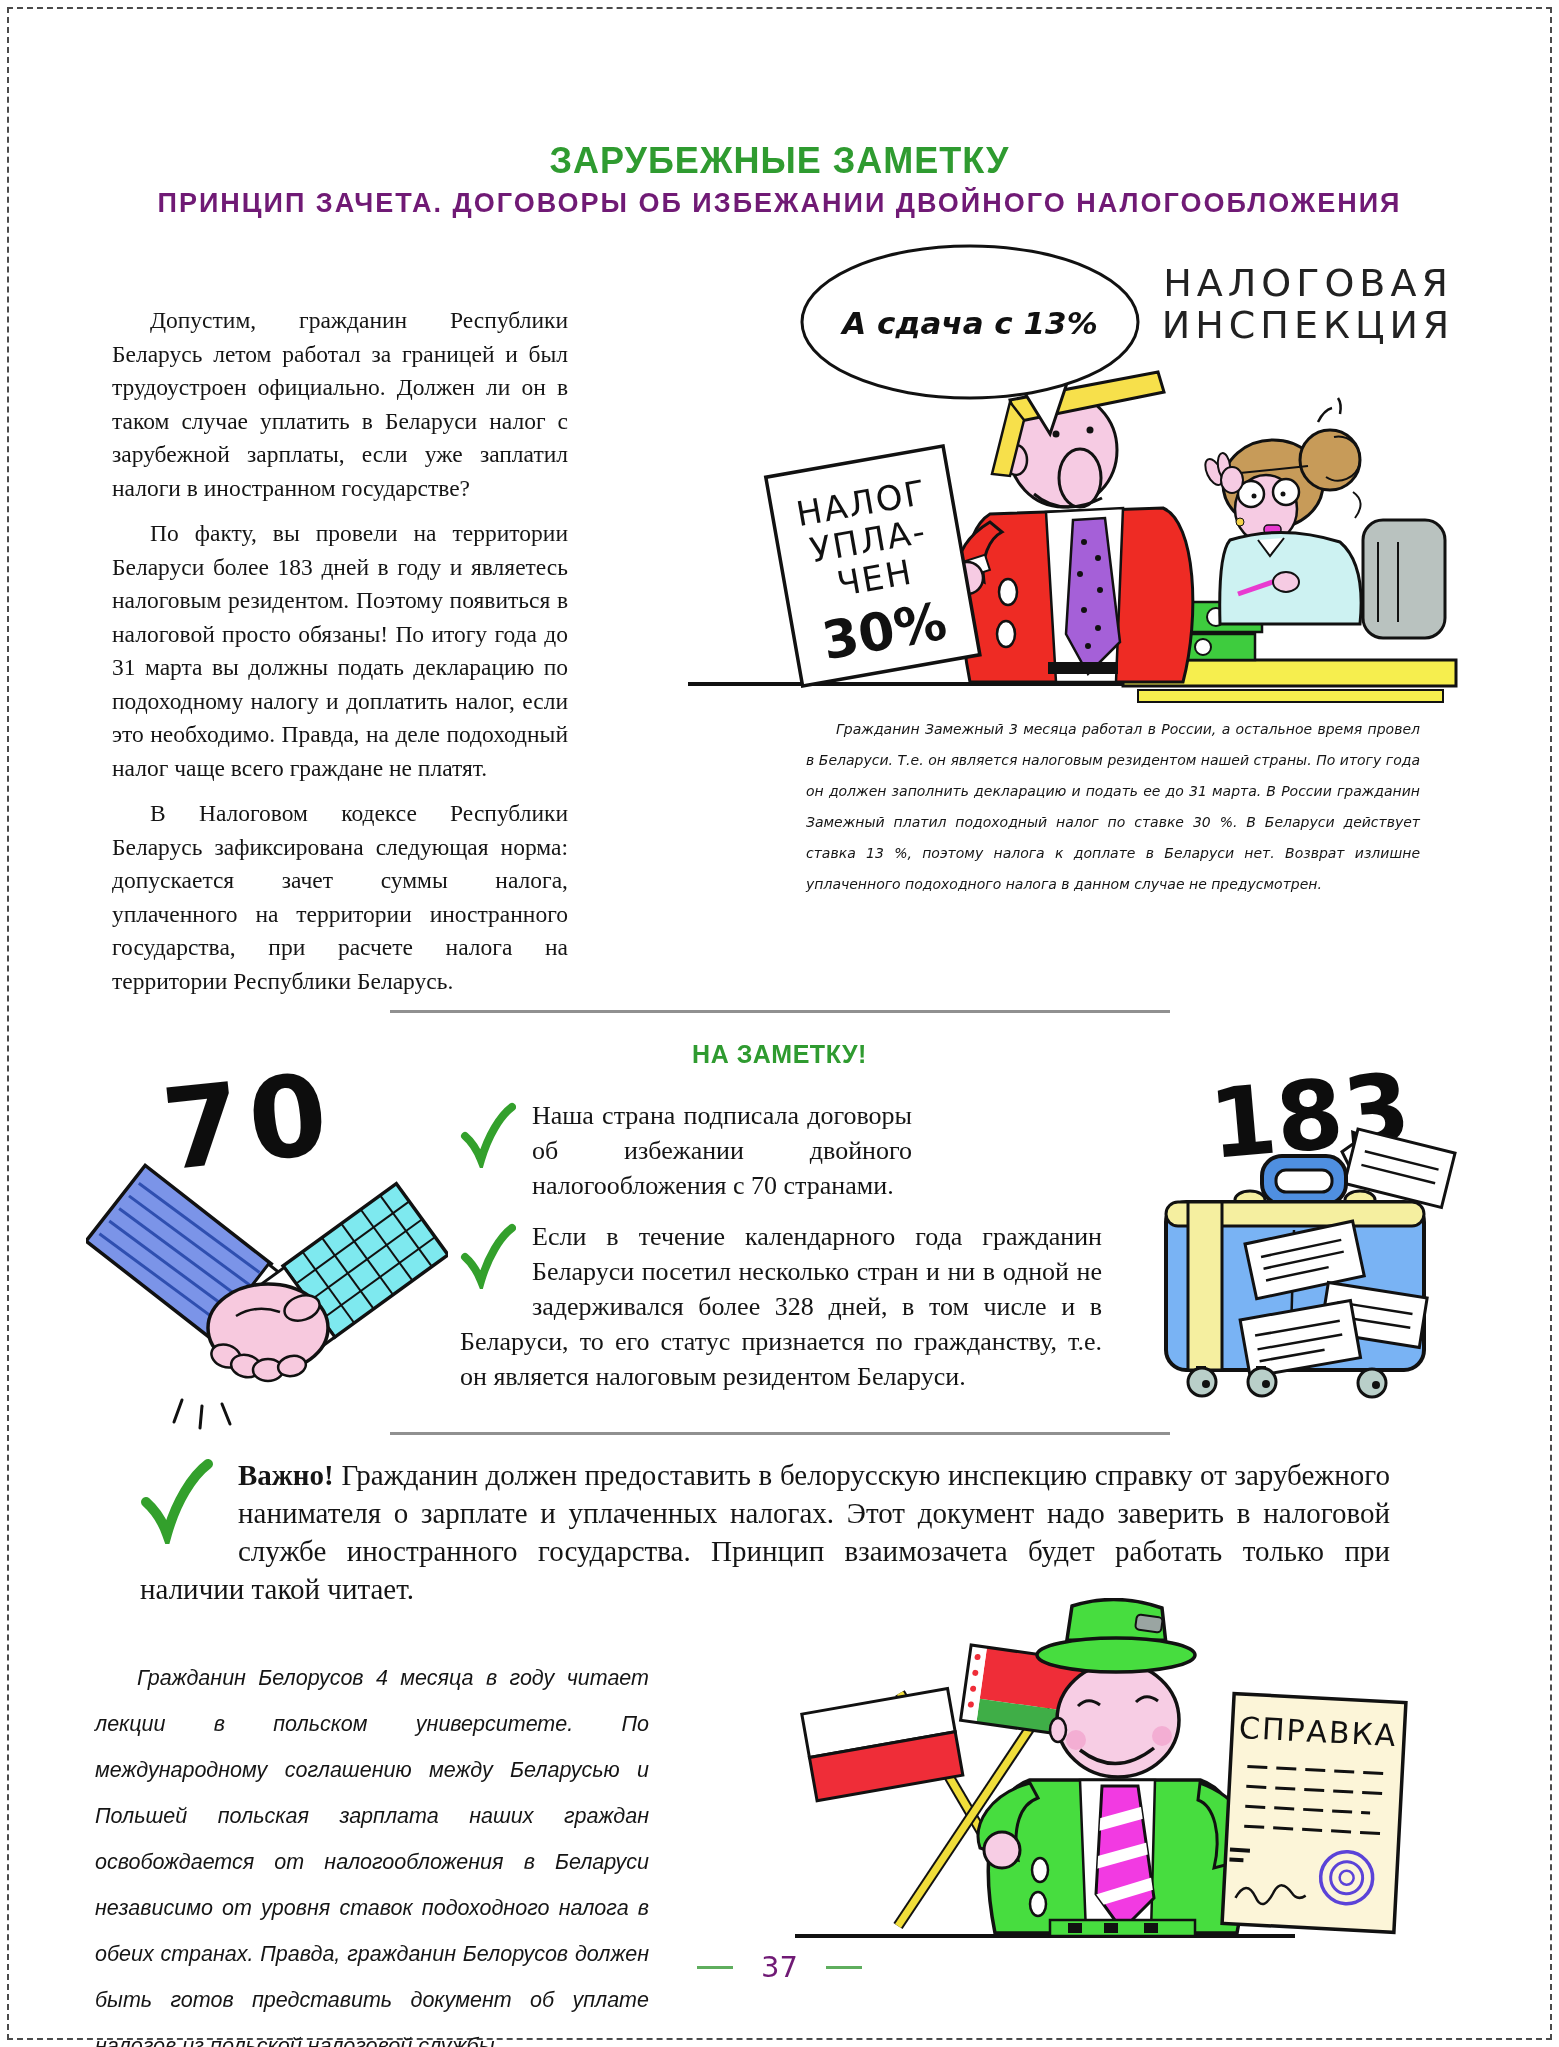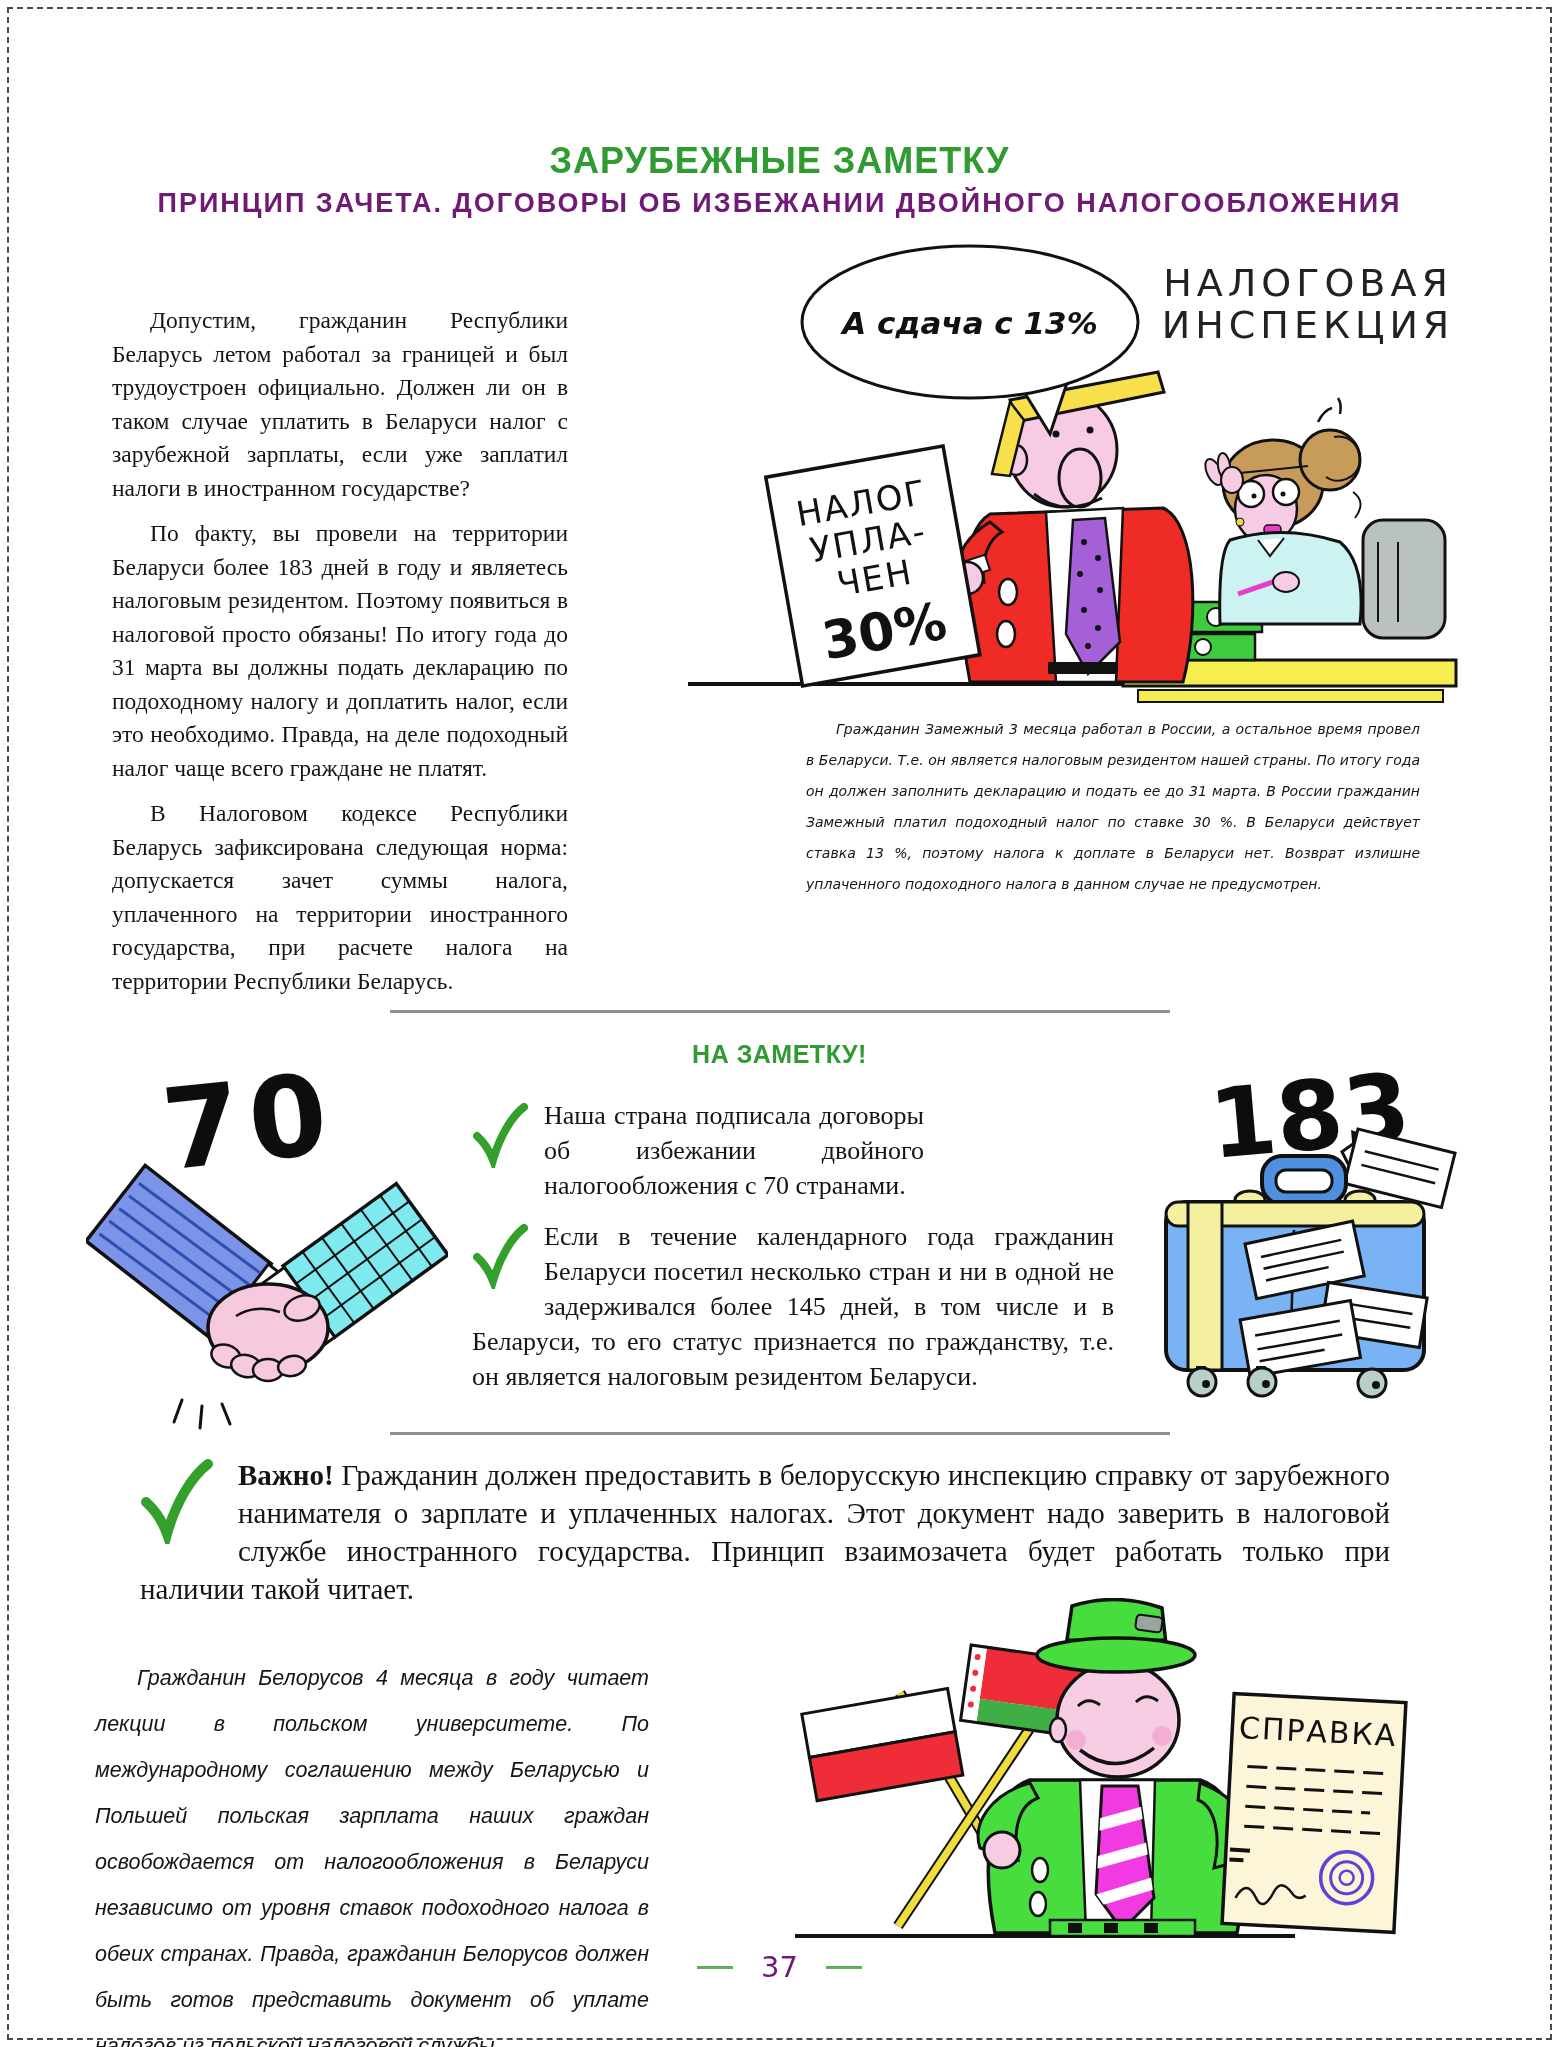--- a/index.html
+++ b/index.html
@@ -28,21 +28,21 @@
   .divider-1{top:1010px;}
   .divider-2{top:1432px;}
 
   .note-heading{position:absolute;top:1040px;left:0;width:100%;text-align:center;
                 font-family:Liberation Sans, sans-serif;font-weight:bold;
                 font-size:25px;letter-spacing:0.5px;color:#2f9b30;}
 
   .handshake{position:absolute;left:86px;top:1056px;}
   .suitcase{position:absolute;left:1144px;top:1052px;}
 
-  .note-items{position:absolute;left:472px;top:1098px;width:642px;
+  .note-items{position:absolute;left:460px;top:1098px;width:642px;
               font-size:26px;line-height:35px;text-align:justify;}
   .note-item{margin:0 0 16px 0;}
   .note-item.first{width:452px;}
   .check-sm{float:left;width:56px;height:66px;margin:4px 16px 2px 0;}
 
   .important{position:absolute;left:140px;top:1456px;width:1250px;
              font-size:29px;line-height:38px;text-align:justify;}
   .check-lg{float:left;width:74px;height:86px;margin:2px 24px 0 0;}
   .important b{font-weight:bold;}
 
@@ -220,21 +220,21 @@
     <div class="note-item first">
       <svg class="check-sm" viewBox="0 0 56 66">
         <path d="M5,34 C12,40 17,48 21,58 C28,34 40,14 52,5" fill="none" stroke="#33a02c" stroke-width="8" stroke-linecap="round"></path>
       </svg>
       <span>Наша страна подписала договоры об избежании двойного налогообложения с 70 странами.</span>
     </div>
     <div class="note-item">
       <svg class="check-sm" viewBox="0 0 56 66">
         <path d="M5,34 C12,40 17,48 21,58 C28,34 40,14 52,5" fill="none" stroke="#33a02c" stroke-width="8" stroke-linecap="round"></path>
       </svg>
-      <span>Если в течение календарного года гражданин Беларуси посетил несколько стран и ни в одной не задерживался более 145 дней, в том числе и в Беларуси, то его статус признается по гражданству, т.е. он является налоговым резидентом Беларуси.</span>
+      <span>Если в течение календарного года гражданин Беларуси посетил несколько стран и ни в одной не задерживался более 328 дней, в том числе и в Беларуси, то его статус признается по гражданству, т.е. он является налоговым резидентом Беларуси.</span>
     </div>
   </div>
 
   <svg class="suitcase" width="322" height="348" viewBox="0 0 322 348">
     <text x="66" y="98" font-size="96" font-weight="bold" fill="#0d0d0d" transform="rotate(-5 160 70)">183</text>
     <g transform="rotate(14 255 115)">
       <polygon points="196,114 208,100 208,128" fill="#fff" stroke="#111" stroke-width="3"></polygon>
       <rect x="206" y="88" width="100" height="56" fill="#fff" stroke="#111" stroke-width="3"></rect>
       <line x1="218" y1="108" x2="294" y2="108" stroke="#111" stroke-width="2.5"></line>
       <line x1="218" y1="122" x2="294" y2="122" stroke="#111" stroke-width="2.5"></line>

